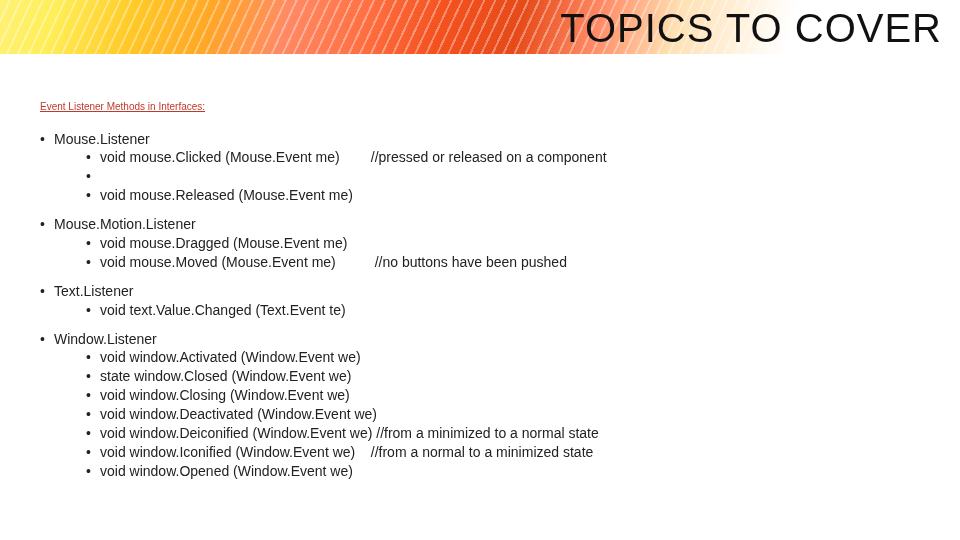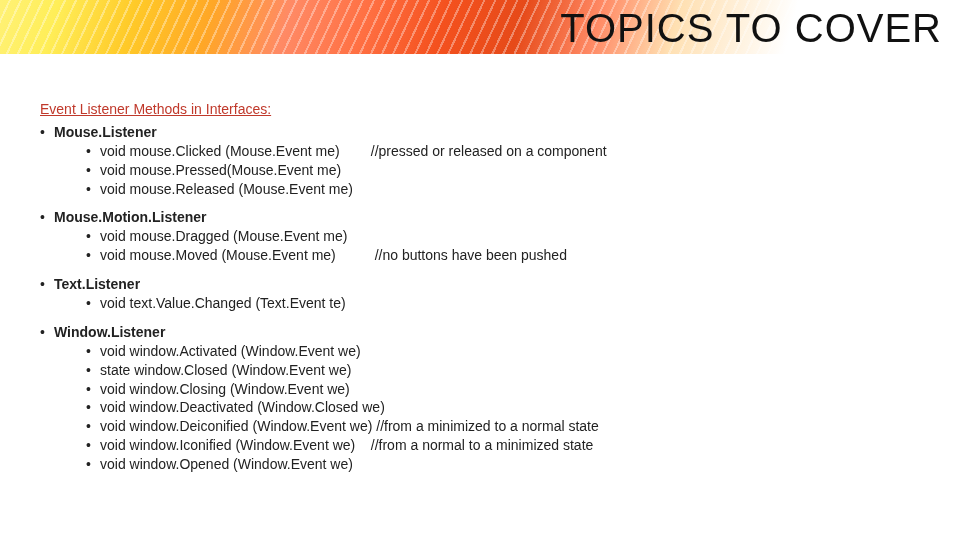--- a/index.html
+++ b/index.html
@@ -21,26 +21,26 @@
   }
   .title {
     position: absolute; top: 6px; right: 18px;
     font-size: 40px; font-weight: 400; letter-spacing: 1px;
     color: #111;
   }
   .body {
     position: absolute; top: 100px; left: 40px; right: 20px;
     font-size: 14px; color: #222; line-height: 1.35;
   }
-  .section-title { color: #c0392b; text-decoration: underline; font-size: 14px; margin-bottom: 4px; }
+  .section-title { color: #c0392b; text-decoration: underline; font-size: 10px; margin-bottom: 16px; }
   ul { list-style: none; }
   .lvl1 { margin-bottom: 10px; }
   .lvl1 > .row { display: flex; align-items: baseline; }
   .bullet { width: 14px; flex: 0 0 14px; }
-  .lvl1-label { font-weight: bold; }
+  .lvl1-label { font-weight: normal; }
   .lvl2 { margin-left: 46px; }
   .lvl2 .row { display: flex; align-items: baseline; }
   .method { white-space: pre; }
   .comment { white-space: pre; }
 </style>
 </head>
 <body>
 
 <div class="slide">
   <div class="top-accent"></div>
@@ -59,21 +59,20 @@
             <li>
               <div class="row">
                 <span class="bullet">•</span>
                 <span class="method">void mouse.Clicked (Mouse.Event me)</span>
                 <span class="comment">        //pressed or released on a component</span>
               </div>
             </li>
             <li>
               <div class="row">
                 <span class="bullet">•</span>
-                <span class="method">void mouse.Pressed(Mouse.Event me)</span>
                 <span class="comment"></span>
               </div>
             </li>
             <li>
               <div class="row">
                 <span class="bullet">•</span>
                 <span class="method">void mouse.Released (Mouse.Event me)</span>
                 <span class="comment"></span>
               </div>
             </li>
@@ -139,21 +138,21 @@
             <li>
               <div class="row">
                 <span class="bullet">•</span>
                 <span class="method">void window.Closing (Window.Event we)</span>
                 <span class="comment"></span>
               </div>
             </li>
             <li>
               <div class="row">
                 <span class="bullet">•</span>
-                <span class="method">void window.Deactivated (Window.Closed we)</span>
+                <span class="method">void window.Deactivated (Window.Event we)</span>
                 <span class="comment"></span>
               </div>
             </li>
             <li>
               <div class="row">
                 <span class="bullet">•</span>
                 <span class="method">void window.Deiconified (Window.Event we)</span>
                 <span class="comment"> //from a minimized to a normal state</span>
               </div>
             </li>

